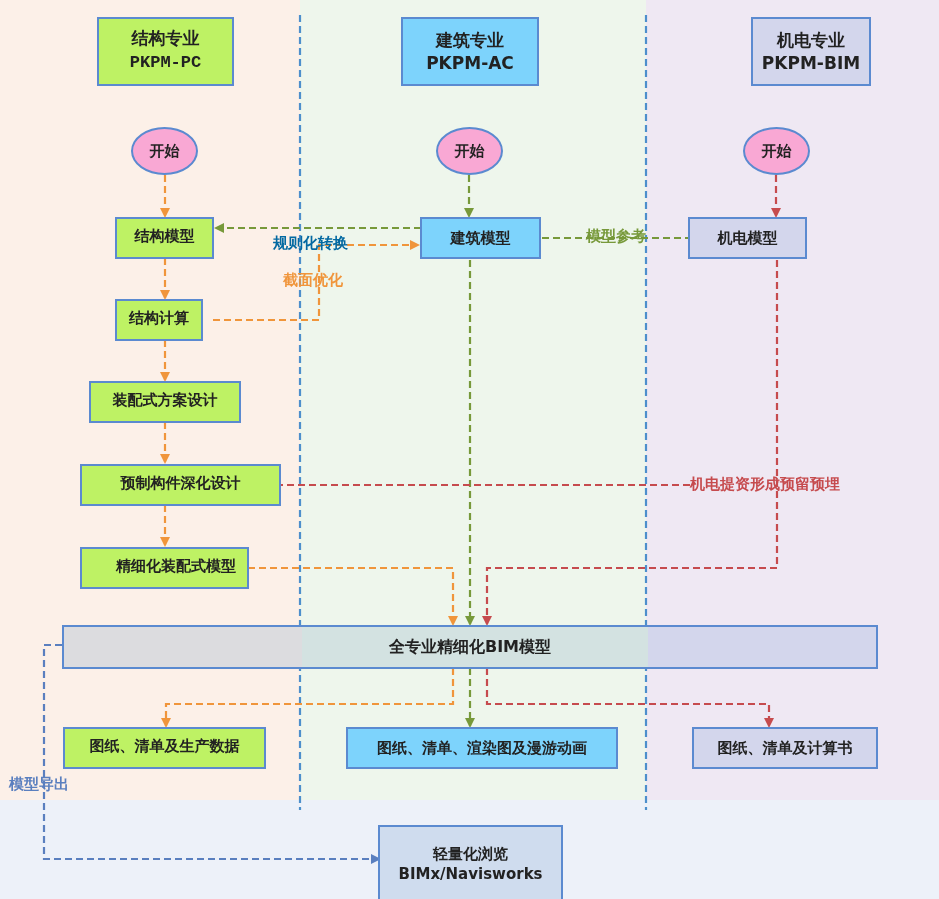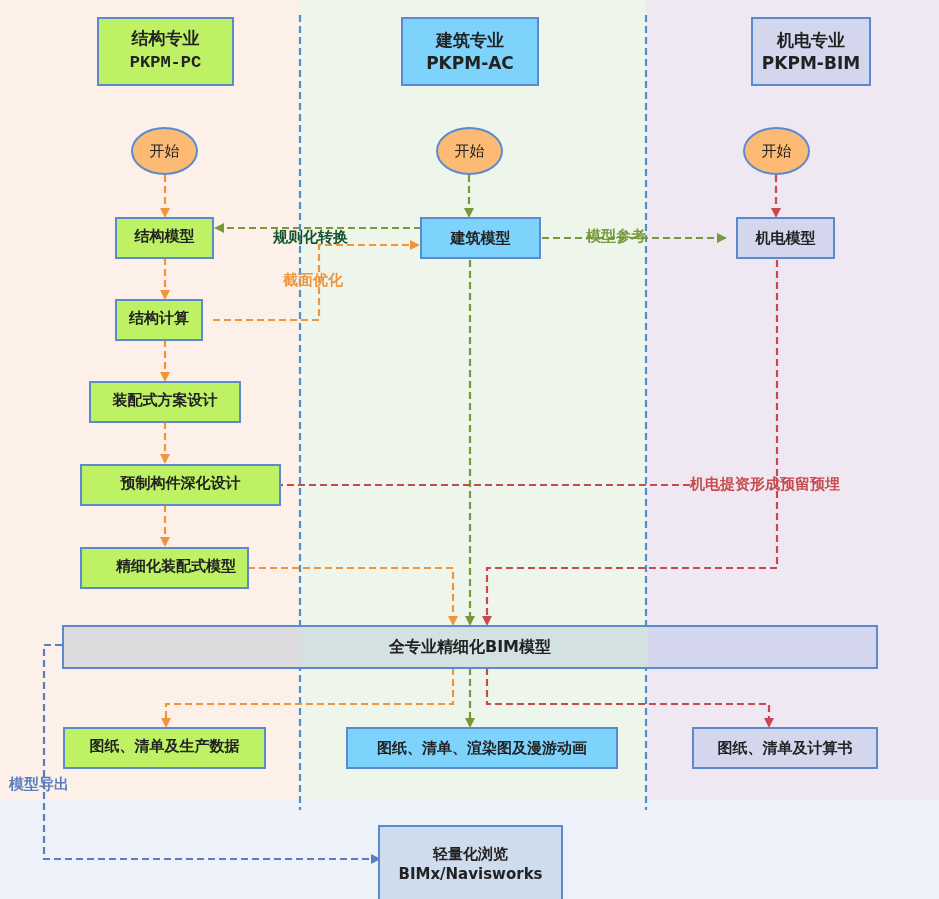--- a/index.html
+++ b/index.html
@@ -12,22 +12,22 @@
   #bottom-band { position:absolute; left:0; top:800px; width:939px; height:99px; background:#edf1f9; }
   svg#wires { position:absolute; left:0; top:0; width:939px; height:899px; }
   .box { position:absolute; box-sizing:border-box; border:2.5px solid #5b8ad0;
          display:flex; align-items:center; justify-content:center; flex-direction:column;
          font-weight:bold; color:#222; font-size:15px; line-height:1.35; text-align:center; }
   .gray { background:#bef264;font-family:Liberation Mono, monospace; }
   .teal { background:#7dd3fc; }
   .lav { background:#d3d6ec; }
   .blue { background:#cfdcee; }
   .ellipse { position:absolute; box-sizing:border-box; border:2.5px solid #5b8ad0; border-radius:50%;
-             background:#fdba74; display:flex; align-items:center; justify-content:center;
-             font-weight:normal; font-size:15px; color:#222; }
+             background:#f9a8d4; display:flex; align-items:center; justify-content:center;
+             font-weight:bold; font-size:15px; color:#222; }
   .lbl { position:absolute; font-size:15px; font-weight:bold; white-space:nowrap; }
   .hdr { font-size:17px; }
 </style>
 </head>
 <body>
 
 <div class="lane" id="lane-structure"></div>
 <div class="lane" id="lane-arch"></div>
 <div class="lane" id="lane-mep"></div>
 <div id="bottom-band"></div>
@@ -88,37 +88,37 @@
   <span>机电专业</span>
   <span>PKPM-BIM</span>
 </div>
 
 <div class="ellipse" style="left:131px;top:127px;width:67px;height:48px;">开始</div>
 <div class="ellipse" style="left:436px;top:127px;width:67px;height:48px;">开始</div>
 <div class="ellipse" style="left:743px;top:127px;width:67px;height:48px;">开始</div>
 
 <div class="box gray" style="left:115px;top:217px;width:99px;height:42px;">结构模型</div>
 <div class="box teal" style="left:420px;top:217px;width:121px;height:42px;">建筑模型</div>
-<div class="box lav" style="left:736px;top:217px;width:99px;height:42px;">机电模型</div>
+<div class="box lav" style="left:688px;top:217px;width:119px;height:42px;">机电模型</div>
 
 <div class="box gray" style="left:115px;top:299px;width:88px;height:42px;">结构计算</div>
 <div class="box gray" style="left:89px;top:381px;width:152px;height:42px;">装配式方案设计</div>
 <div class="box gray" style="left:80px;top:464px;width:201px;height:42px;">预制构件深化设计</div>
 <div class="box gray" style="left:80px;top:547px;width:169px;height:42px;padding-left:23px;">精细化装配式模型</div>
 
 <div class="box" style="left:62px;top:625px;width:816px;height:44px;background:linear-gradient(to right,#dcdcdf 0,#dcdcdf 238px,#d3e2e1 238px,#d3e2e1 584px,#d3d6ec 584px);">
   <span style="font-size:16px;">全专业精细化BIM模型</span>
 </div>
 
 <div class="box gray" style="left:63px;top:727px;width:203px;height:42px;">图纸、清单及生产数据</div>
 <div class="box teal" style="left:334px;top:727px;width:272px;height:42px;margin-left:12px;">图纸、清单、渲染图及漫游动画</div>
 <div class="box lav" style="left:692px;top:727px;width:186px;height:42px;">图纸、清单及计算书</div>
 
 <div class="box blue" style="left:378px;top:825px;width:185px;height:78px;">
   <span>轻量化浏览</span>
   <span>BIMx/Navisworks</span>
 </div>
 
-<div class="lbl" style="left:273px;top:228px;color:#14532d;">规则化转换</div>
+<div class="lbl" style="left:273px;top:234px;color:#0369a1;">规则化转换</div>
 <div class="lbl" style="left:283px;top:271px;color:#f0953b;">截面优化</div>
 <div class="lbl" style="left:586px;top:227px;color:#77993a;">模型参考</div>
 <div class="lbl" style="left:690px;top:475px;color:#c64b4e;">机电提资形成预留预埋</div>
 <div class="lbl" style="left:9px;top:775px;color:#5a7fbf;">模型导出</div>
 
 </body></html>

